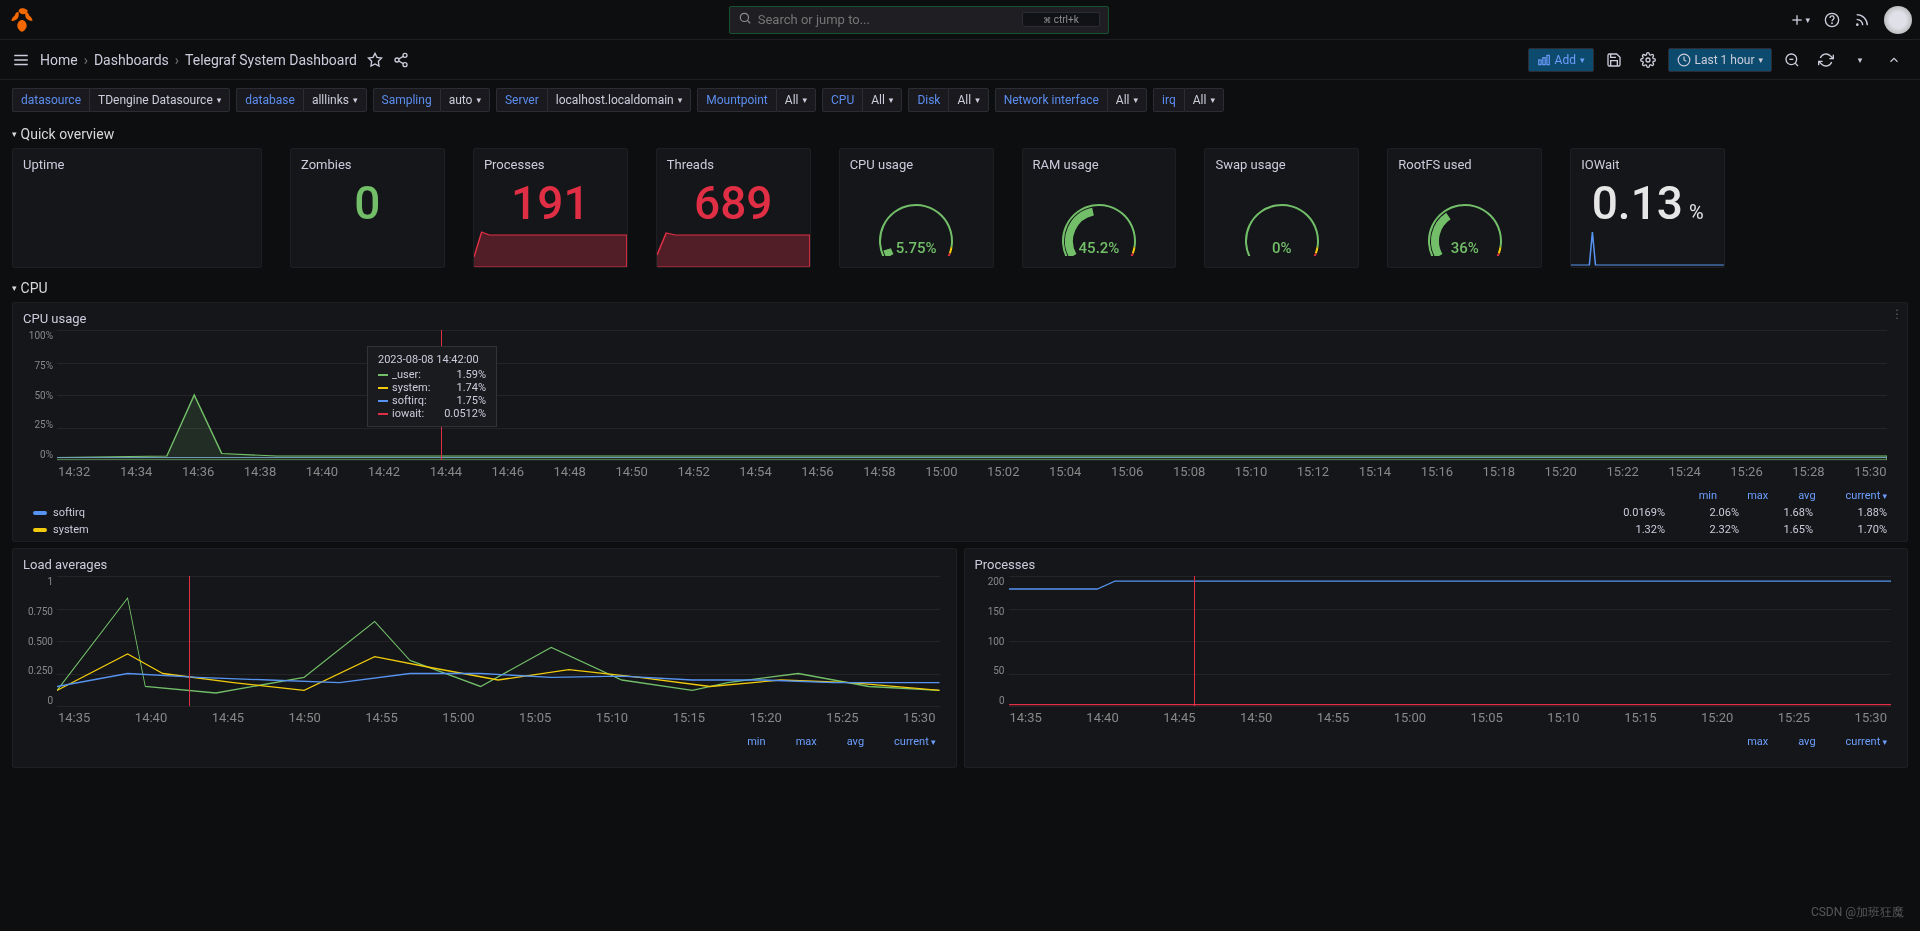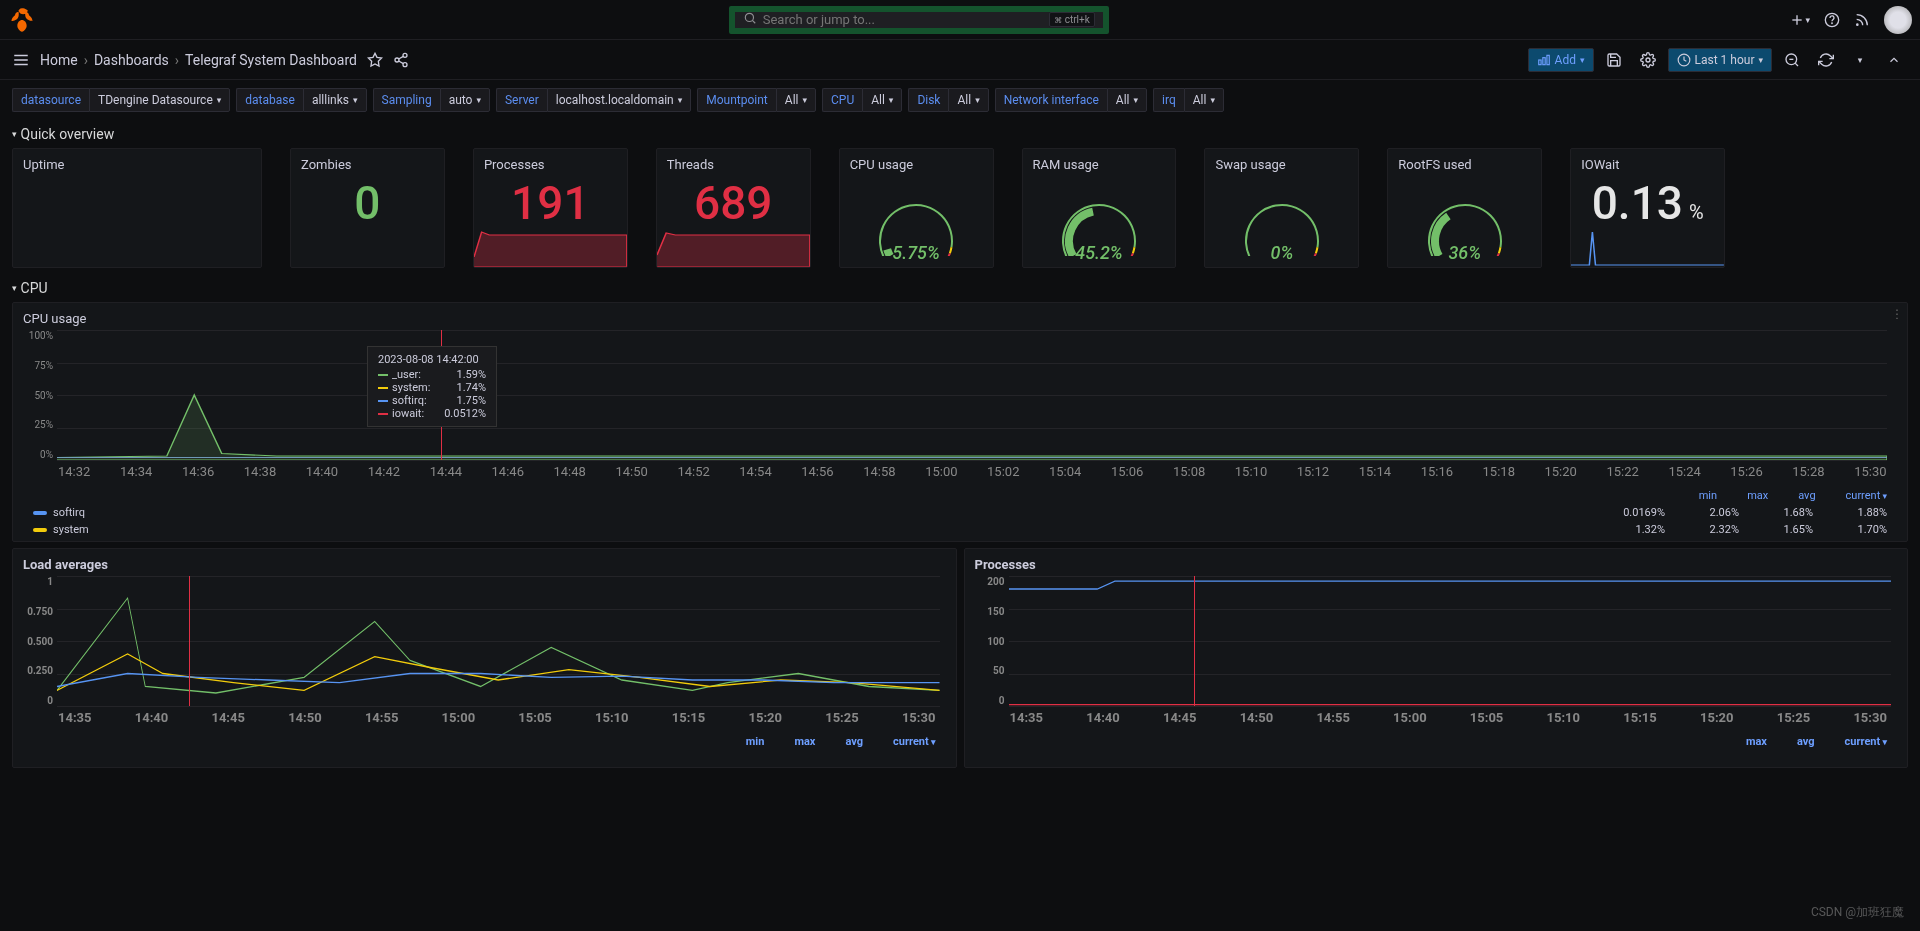--- a/index.html
+++ b/index.html
@@ -1,23 +1,23 @@
 <!DOCTYPE html>
 <html><head>
 <meta charset="utf-8">
 <style>
 * { margin:0; padding:0; box-sizing:border-box; font-family:-apple-system,BlinkMacSystemFont,"Segoe UI",Roboto,sans-serif; }
 body { background:#0d0e10; color:#ccccdc; font-size:12px; overflow-x:hidden; }
 
 
 .topbar { height:40px; display:flex; align-items:center; padding:0 8px; border-bottom:1px solid #1f1f23; }
 .logo { width:28px; height:28px; margin-right:12px; }
-.search-box { flex:0 0 380px; margin:0 auto; display:flex; align-items:center; background:#1f1f23; border:6px solid #14532d; border-radius:2px; height:28px; padding:0 8px; gap:6px; }
+.search-box { flex:0 0 380px; margin:0 auto; display:flex; align-items:center; background:#1f1f23; border:1px solid #14532d; border-radius:2px; height:28px; padding:0 8px; gap:6px; }
 .search-box input { flex:1; background:transparent; border:none; color:#8e8e92; outline:none; font-size:13px; }
-.kbd { background:#111215; border:1px solid #2c2c35; border-radius:2px; padding:1px 4px; font-size:10px; color:#8e8e92;margin-left:46px; }
+.kbd { background:#111215; border:1px solid #2c2c35; border-radius:2px; padding:1px 20px; font-size:10px; color:#8e8e92;margin-left:46px; }
 .top-right { display:flex; align-items:center; gap:14px; margin-left:auto; }
 .icon-btn { color:#ccccdc; cursor:pointer; display:flex; align-items:center; }
 .avatar { width:28px; height:28px; border-radius:50%; background:radial-gradient(circle,#e0e0e8 40%,#999 100%); }
 
 
 .subbar { height:40px; display:flex; align-items:center; padding:0 12px; border-bottom:1px solid #1f1f23; gap:10px; }
 .crumbs { display:flex; align-items:center; gap:6px; font-size:14px; }
 .crumbs a { color:#ccccdc; }
 .crumbs .sep { color:#777; }
 .sub-right { margin-left:auto; display:flex; align-items:center; gap:6px; }
@@ -43,21 +43,21 @@
 .big-val { display:flex; align-items:baseline; justify-content:center; height:calc(100% - 28px); gap:6px; }
 .big-val .num { font-size:46px; font-weight:500; }
 .big-val .unit { font-size:20px; }
 .green .num,.green .unit { color:#73bf69; }
 .red .num { color:#e02f44; }
 .white .num,.white .unit { color:#e6e6e6; }
 
 .spark { position:absolute; bottom:0; left:0; width:100%; height:40px; }
 
 .gauge-wrap { display:flex; align-items:center; justify-content:center; height:calc(100% - 28px); }
-.gauge-val { position:absolute; bottom:4px; left:50%; transform:translateX(-50%); font-size:18px; color:#73bf69; font-weight:500;font-style:italic; }
+.gauge-val { position:absolute; bottom:10px; left:50%; transform:translateX(-50%); font-size:15px; color:#73bf69; font-weight:500; }
 
 
 .panel-wide { margin:0 12px 6px; }
 .panel-wide .panel { height:240px; }
 .chart-body { position:relative; height:130px; margin:0 20px 0 44px; }
 .y-axis { position:absolute; left:-40px; top:0; height:100%; display:flex; flex-direction:column; justify-content:space-between; font-size:10px; color:#888; text-align:right; width:36px; }
 .x-axis { display:flex; justify-content:space-between; font-size:13px; color:#888; margin:4px 20px 0 45px; }
 .grid-lines { position:absolute; inset:0; }
 .grid-lines .hl { position:absolute; left:0; right:0; border-top:1px solid #242428; }
 
@@ -68,21 +68,21 @@
 .legend-table { margin:8px 20px 0 20px; font-size:11px; }
 .legend-table .hdr { display:flex; justify-content:flex-end; gap:30px; color:#6e9fff; padding:2px 0; }
 .legend-table .hdr span:last-child::after { content:" ▾"; font-size:9px; }
 .legend-table .row { display:flex; align-items:center; padding:2px 0; }
 .legend-table .lname { display:flex; align-items:center; gap:6px; flex:1; }
 .legend-table .lvals { display:flex; gap:24px; }
 .legend-table .lvals span { width:50px; text-align:right; }
 .chip { width:14px; height:4px; border-radius:2px; }
 
 
-.row-bottom { display:grid; grid-template-columns:1fr 1fr; gap:7px; padding:0 12px 6px;font-weight:bold; }
+.row-bottom { display:grid; grid-template-columns:1fr 1fr; gap:7px; padding:0 12px 6px; }
 .row-bottom .panel { height:220px; }
 .chart-body2 { position:relative; height:130px; margin:0 16px 0 44px; }
 
 .chev { font-size:9px; }
 svg.line-chart { position:absolute; inset:0; width:100%; height:100%; }
 .vline { position:absolute; top:0; bottom:0; width:1px; background:#e02f44; }
 
 .watermark { position:fixed; right:16px; bottom:10px; color:#888; font-size:12px; opacity:.6; }
 </style>
 </head>

